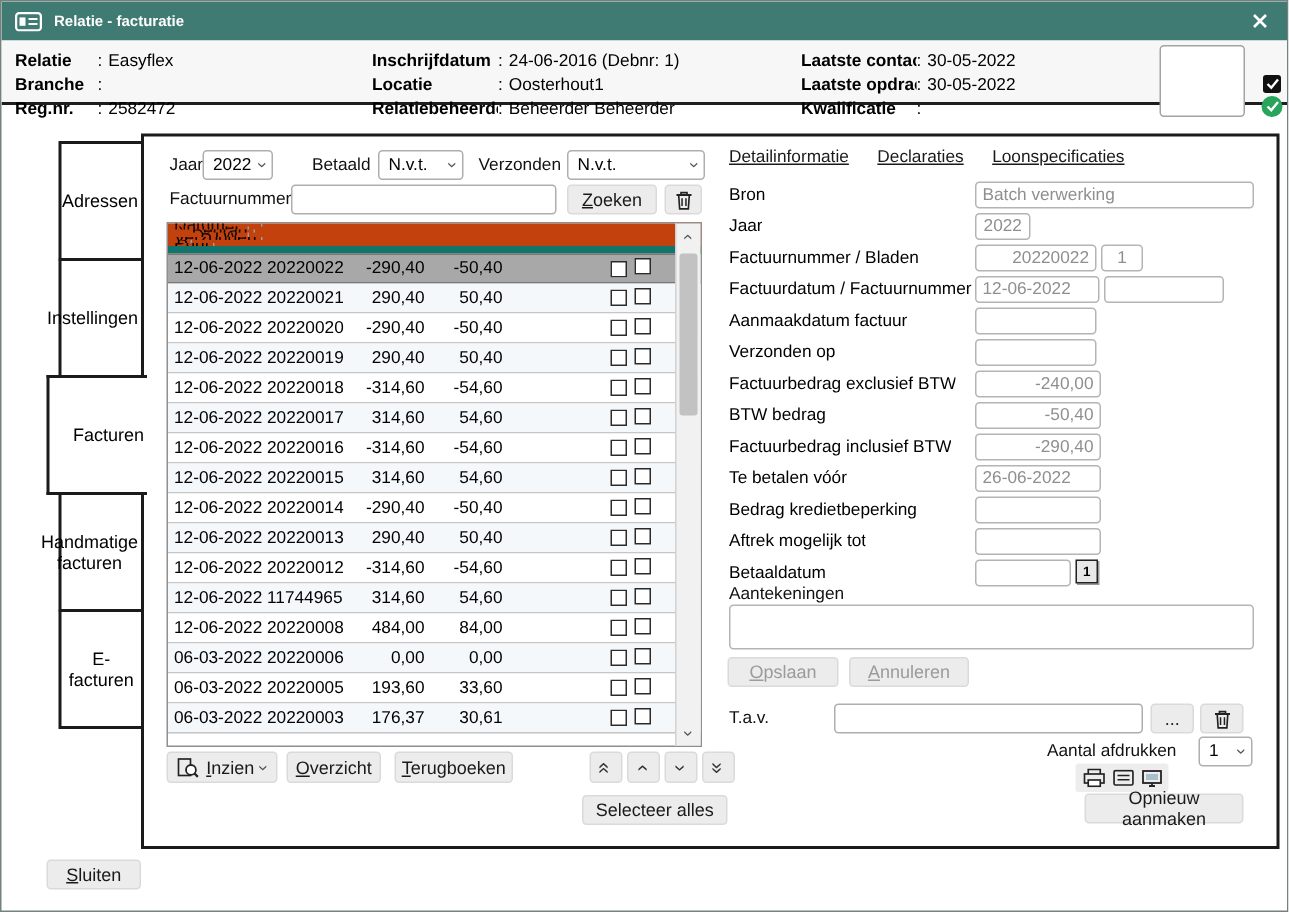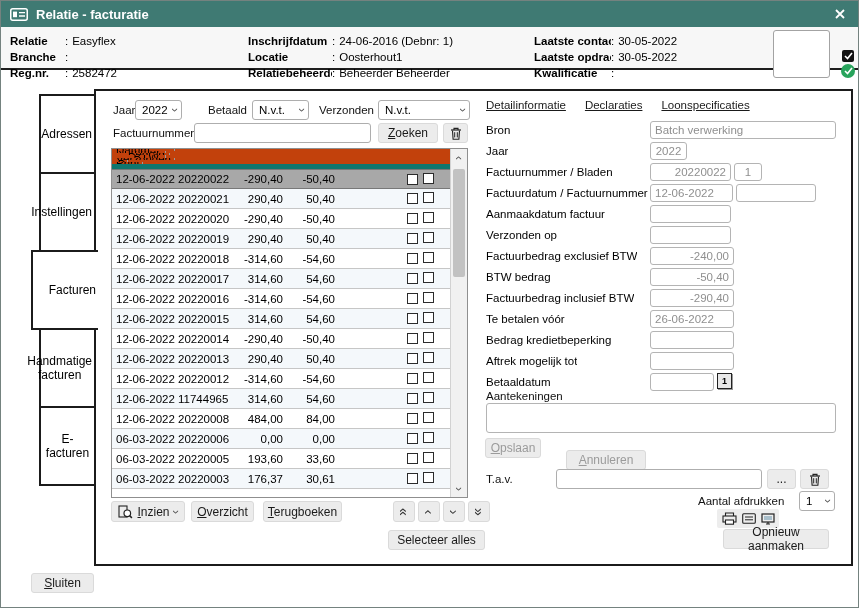--- a/index.html
+++ b/index.html
@@ -3,21 +3,21 @@
 <meta charset="utf-8">
 <style>
   * { margin:0; padding:0; box-sizing:border-box; }
   body { font-family:"Liberation Sans", sans-serif; background:#fff; }
   .window { position:relative; width:859px; height:608px; background:#fff;
             border:1px solid #74827f; overflow:hidden; }
 
   
   .titlebar { position:absolute; left:0; top:0; right:0; height:26px; background:#3f7a73;
               color:#fff; display:flex; align-items:center; padding:0 9px; gap:8px; }
-  .titlebar .title { font-size:13px; font-weight:bold; }
+  .titlebar .title { font-size:10px; font-weight:bold; }
   .close-btn { margin-left:auto; width:18px; height:18px; display:flex; align-items:center;
                justify-content:center; cursor:pointer; }
 
   
   .hdr { position:absolute; left:0; top:26px; width:100%; height:43px; background:#f7f7f7;
          border-bottom:2px solid #1e1e1e; font-size:11.5px; }
   .hcol { position:absolute; top:6px; }
   .hcol1 { left:9px; }  .hcol2 { left:247px; } .hcol3 { left:533px; }
   .hrow { display:flex; height:16px; align-items:center; white-space:nowrap; }
   .hlabel { font-weight:bold; overflow:hidden; display:inline-block; }
@@ -554,24 +554,24 @@
         <span class="dinputs">
           <span class="dinput" style="width: 64px; text-align: left;"></span>
           <span class="cal-icon">1</span>
         </span>
       </div>
     </div>
 
   <span class="flabel" style="left:485px; top:389px;">Aantekeningen</span>
   <div class="notes-box"></div>
 
-  <button class="btn disabled" style="left:484px; top:437px; width:56px; height:20px;">
+  <button class="btn disabled" style="left:484px; top:437px; width:74px; height:20px;">
       <span class="ak">Opslaan</span>
     </button>
-  <button class="btn disabled" style="left:565px; top:437px; width:80px; height:20px;margin-top:12px;">
+  <button class="btn disabled" style="left:565px; top:437px; width:80px; height:20px;">
       <span class="ak">Annuleren</span>
     </button>
 
   <span class="flabel" style="left:485px; top:472px;">T.a.v.</span>
   <span class="finput" style="left:555px; top:468px; width:206px;">
       <span></span>
     </span>
   <button class="btn" style="left:766px; top:468px; width:29px; height:20px;">
       <span>...</span>
     </button>

